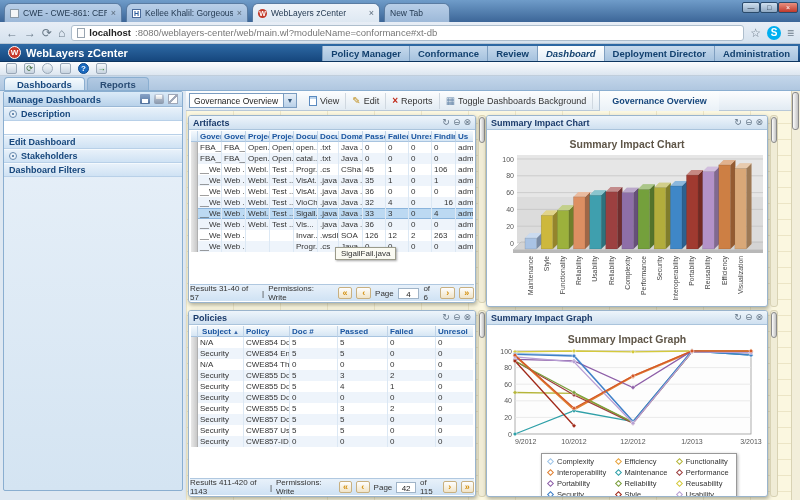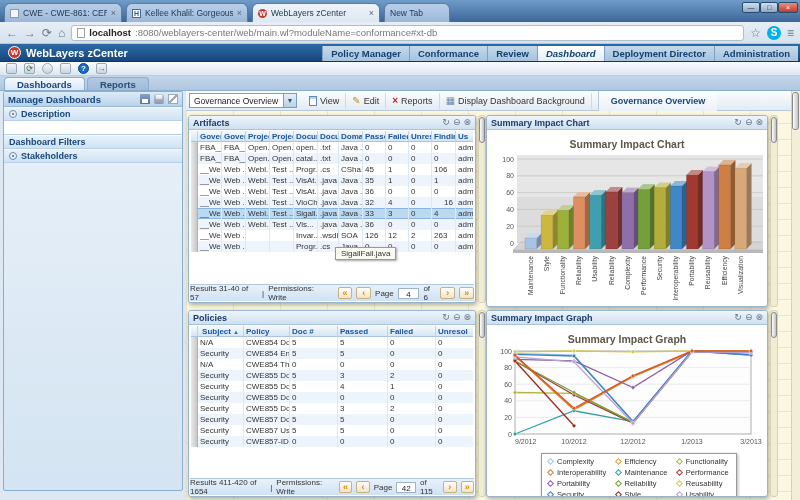--- a/index.html
+++ b/index.html
@@ -230,25 +230,28 @@
       <span class="sb-ico ico-print"></span>
       <span class="sb-ico ico-mail"></span>
     </div>
     <div class="sb-section">
       <span class="toggle-circ"></span>
       <span>Description</span>
     </div>
     <div id="sb-desc-body">
     </div>
     <div class="sb-section">
-      <span>Dashboard Filters</span>
+      <span>Edit Dashboard</span>
     </div>
     <div class="sb-section">
       <span class="toggle-circ"></span>
       <span>Stakeholders</span>
+    </div>
+    <div class="sb-section">
+      <span>Dashboard Filters</span>
     </div>
   </div>
 
   <div id="main">
 
     <div id="dash-toolbar">
       <div id="dash-select">
         <span class="sel-label">Governance Overview</span>
         <span class="sel-btn">▼</span>
       </div>
@@ -259,21 +262,21 @@
       <div class="tb-btn">
         <span class="ico-edit">✎</span>
         <span>Edit</span>
       </div>
       <div class="tb-btn">
         <span class="ico-del">×</span>
         <span>Reports</span>
       </div>
       <div class="tb-btn">
         <span class="ico-grid">▦</span>
-        <span>Display Dashboard Background</span>
+        <span>Toggle Dashboards Background</span>
       </div>
       <div id="dash-tab">Governance Overview</div>
     </div>
 
     <div class="panel" style="left:2px; top:24px; width:288px; height:188px;">
       <div class="panel-head">
         <span class="panel-title">Artifacts</span>
         <span class="phico">↻</span>
         <span class="phico">⊖</span>
         <span class="phico">⊗</span>
@@ -682,21 +685,21 @@
             <div class="gt-cell gt-handle"></div>
             <div class="gt-cell" style="width: 46px; flex: 0 0 auto;">Security</div>
             <div class="gt-cell" style="width: 46px; flex: 0 0 auto;">CWE857-ID50...</div>
             <div class="gt-cell" style="width: 48px; flex: 0 0 auto;">0</div>
             <div class="gt-cell" style="width: 50px; flex: 0 0 auto;">0</div>
             <div class="gt-cell" style="width: 48px; flex: 0 0 auto;">0</div>
             <div class="gt-cell" style="width: 41px; flex: 0 0 auto;">0</div>
           </div>
         </div>
       <div class="panel-foot">
-        <span>Results 411-420 of 1654</span>
+        <span>Results 411-420 of 1143</span>
         <span>|</span>
         <span>Permissions: Write</span>
         <span class="pg-btn">«</span>
         <span class="pg-btn">‹</span>
         <span>Page</span>
         <span class="pg-input">42</span>
         <span>of 115</span>
         <span class="pg-btn">›</span>
         <span class="pg-btn">»</span>
       </div>

